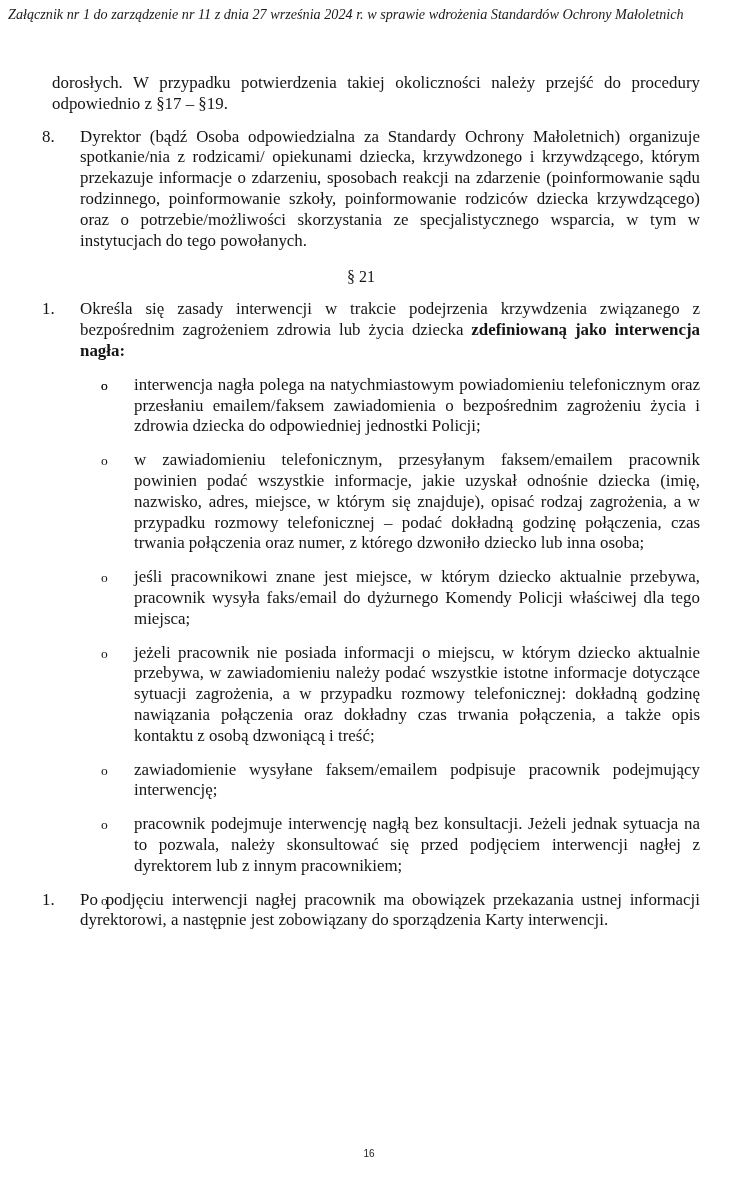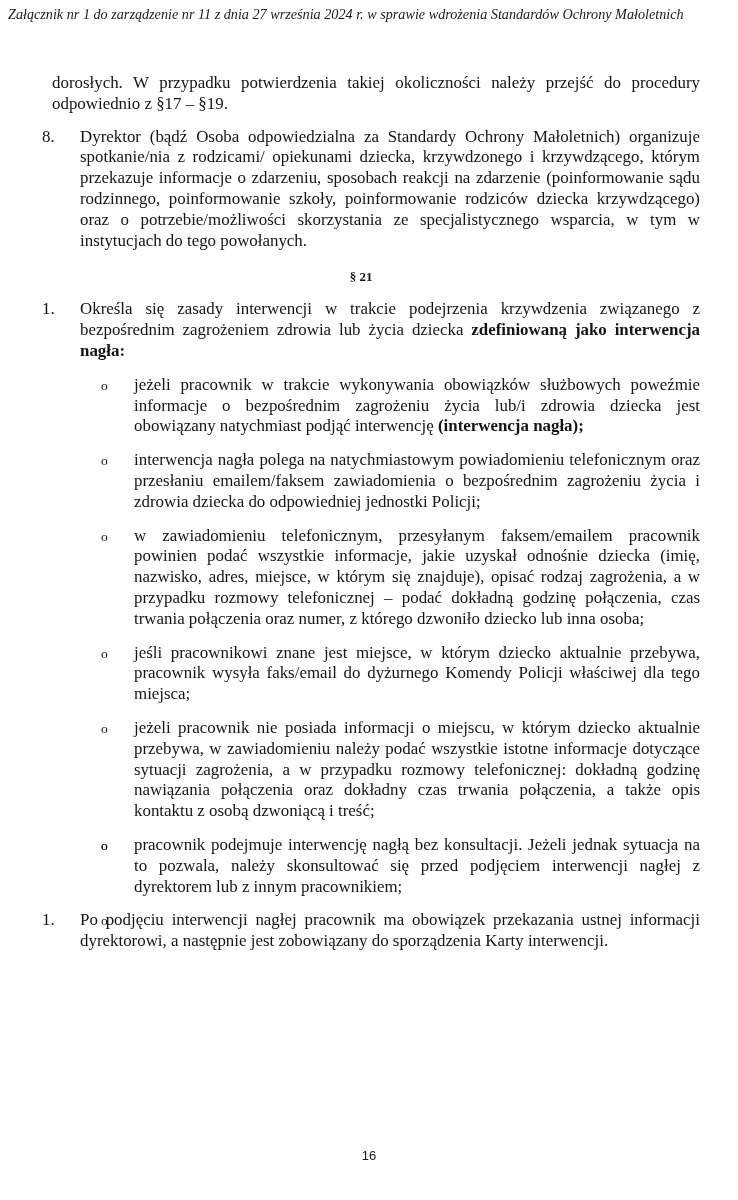--- a/index.html
+++ b/index.html
@@ -47,22 +47,22 @@
     padding-left: 28px;
     margin-bottom: 0;
   }
   .num-item .num {
     position: absolute;
     left: 2px;
     top: 0;
     text-align: left;
   }
   .section-heading {
-    font-weight: bold;
-    font-size: 13px;
+    font-weight: normal;
+    font-size: 16px;
     text-align: center;
     margin: 15px 30px 12px 0;
     line-height: 21px;
   }
   .bullet-list {
     margin-top: 13px;
   }
   .bullet {
     position: relative;
     padding-left: 82px;
@@ -75,21 +75,21 @@
     font-size: 13.5px;
   }
   .bold-run { font-weight: bold; font-family: Liberation Serif, serif; }
   .page-number {
     position: absolute;
     top: 1148px;
     left: 0;
     right: 0;
     text-align: center;
     font-family: "Liberation Sans", sans-serif;
-    font-size: 13px;
+    font-size: 10px;
     color: #1a1a1a;
   }
 </style>
 </head>
 <body>
 
 <div class="page">
 
   <div class="header-note">Załącznik nr 1 do zarządzenie nr 11 z dnia 27 września 2024 r. w sprawie wdrożenia Standardów Ochrony Małoletnich</div>
 
@@ -106,21 +106,20 @@
 
     <div class="num-item">
       <span class="num">1.</span>
       <p><span>Określa się zasady interwencji w trakcie podejrzenia krzywdzenia związanego z bezpośrednim zagrożeniem zdrowia lub życia dziecka </span><span class="bold-run">zdefiniowaną jako interwencja nagła:</span></p>
     </div>
 
     <div class="bullet-list">
 
       <div class="bullet">
         <span class="marker">o</span>
-        <p><span>jeżeli pracownik w trakcie wykonywania obowiązków służbowych poweźmie informacje o bezpośrednim zagrożeniu życia lub/i zdrowia dziecka jest obowiązany natychmiast podjąć interwencję </span><span class="bold-run">(interwencja nagła);</span></p>
       </div>
 
       <div class="bullet">
         <span class="marker">o</span>
         <p><span>interwencja nagła polega na natychmiastowym powiadomieniu telefonicznym oraz przesłaniu emailem/faksem zawiadomienia o bezpośrednim zagrożeniu życia i zdrowia dziecka do odpowiedniej jednostki Policji;</span></p>
       </div>
 
       <div class="bullet">
         <span class="marker">o</span>
         <p><span>w zawiadomieniu telefonicznym, przesyłanym faksem/emailem pracownik powinien podać wszystkie informacje, jakie uzyskał odnośnie dziecka (imię, nazwisko, adres, miejsce, w którym się znajduje), opisać rodzaj zagrożenia, a w przypadku rozmowy telefonicznej – podać dokładną godzinę połączenia, czas trwania połączenia oraz numer, z którego dzwoniło dziecko lub inna osoba;</span></p>
@@ -131,20 +130,21 @@
         <p><span>jeśli pracownikowi znane jest miejsce, w którym dziecko aktualnie przebywa, pracownik wysyła faks/email do dyżurnego Komendy Policji właściwej dla tego miejsca;</span></p>
       </div>
 
       <div class="bullet">
         <span class="marker">o</span>
         <p><span>jeżeli pracownik nie posiada informacji o miejscu, w którym dziecko aktualnie przebywa, w zawiadomieniu należy podać wszystkie istotne informacje dotyczące sytuacji zagrożenia, a w przypadku rozmowy telefonicznej: dokładną godzinę nawiązania połączenia oraz dokładny czas trwania połączenia, a także opis kontaktu z osobą dzwoniącą i treść;</span></p>
       </div>
 
       <div class="bullet">
         <span class="marker">o</span>
+        <p><span>zawiadomienie wysyłane faksem/emailem podpisuje pracownik podejmujący interwencję;</span></p>
       </div>
 
       <div class="bullet">
         <span class="marker">o</span>
         <p><span>pracownik podejmuje interwencję nagłą bez konsultacji. Jeżeli jednak sytuacja na to pozwala, należy skonsultować się przed podjęciem interwencji nagłej z dyrektorem lub z innym pracownikiem;</span></p>
       </div>
 
       <div class="bullet">
         <span class="marker">o</span>
       </div>

